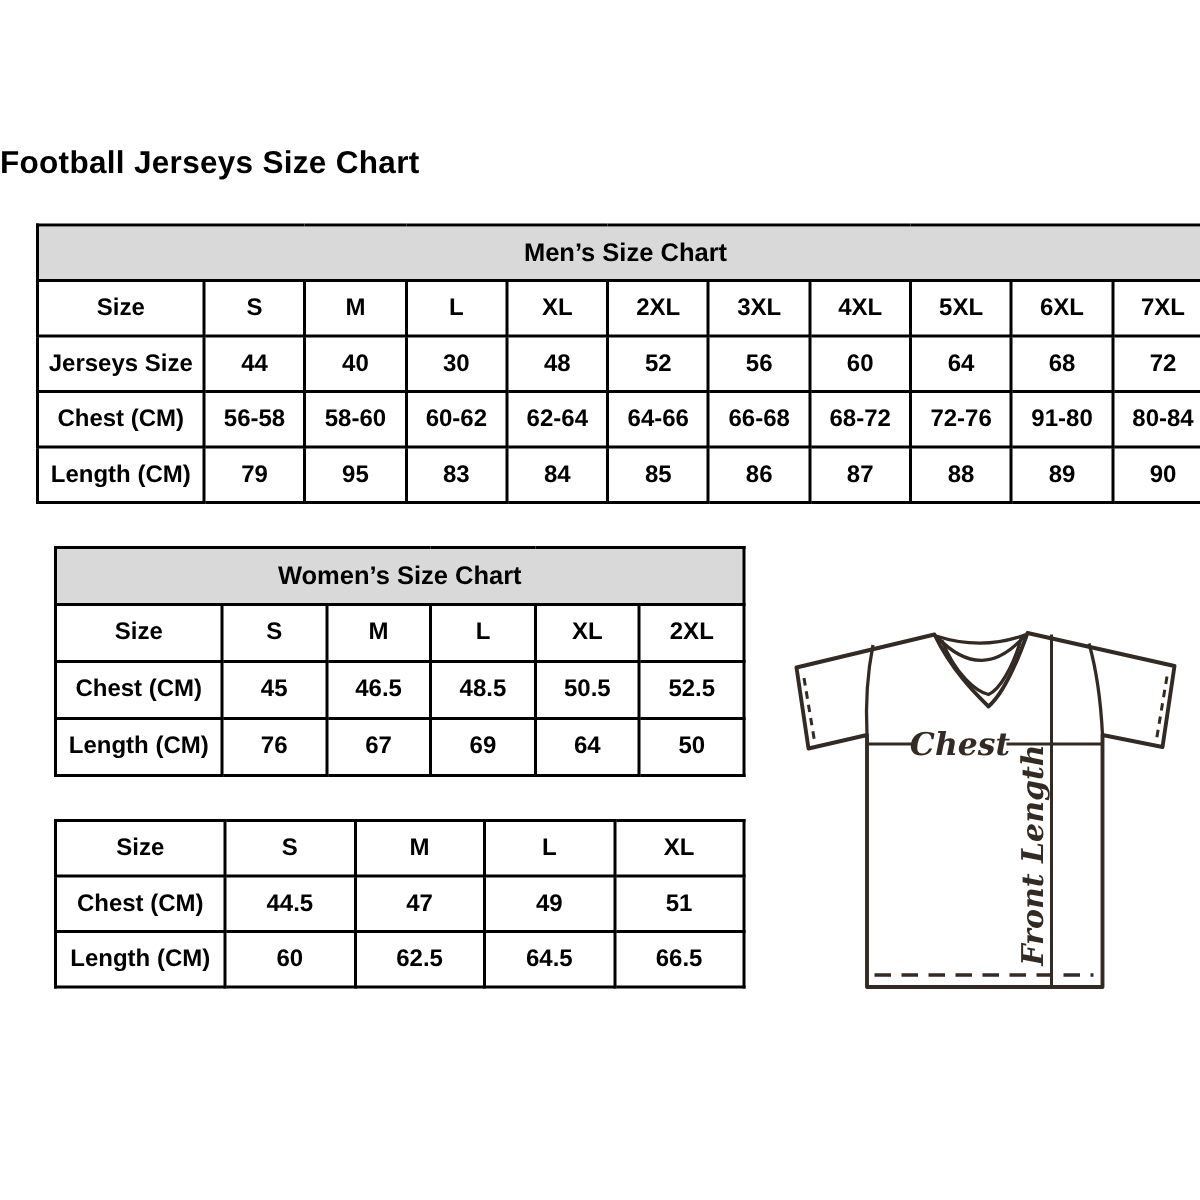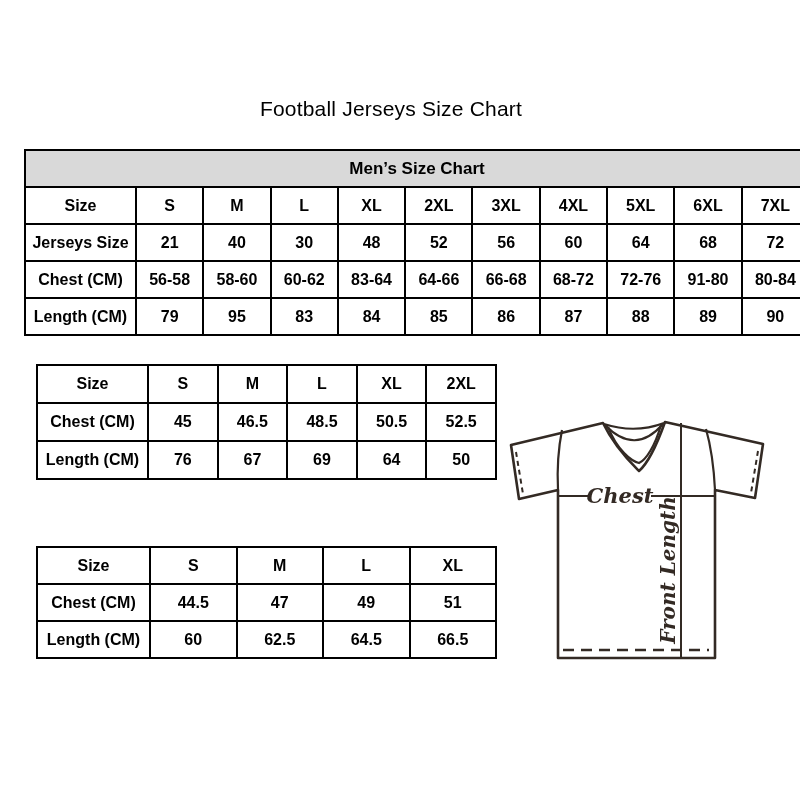--- a/index.html
+++ b/index.html
@@ -9,42 +9,42 @@
     position: relative; overflow: hidden;
     background: #ffffff; color: #000;
     font-family: "Liberation Sans", sans-serif;
     --hdr-bg: #d9d9d9;
     --line: #000000;
     --jersey: #332a24;
   }
 
   h1.page-title {
     position: absolute; top: 97px; left: 0; width: 782px; margin: 0;
-    text-align: center; font-size: 21px; font-weight: normal; letter-spacing: .2px;
+    font-size: 21px; font-weight: bold; letter-spacing: .2px;
   }
 
   .tblwrap { position: absolute; }
   #men   { left: 24px; top: 149px; width: 786px; }
   #women { left: 36px; top: 364px; width: 461px; }
   #youth { left: 36px; top: 546px; width: 461px; }
 
   table { width: 100%; border-collapse: collapse; table-layout: fixed; }
   td {
     border: 2px solid var(--line);
     text-align: center; vertical-align: middle;
     font-weight: bold; font-size: 16px;
     height: 37px; padding: 0 1px; overflow: hidden;
     background: #fff;
   }
   #women td { height: 38px; }
   td.cap { background: var(--hdr-bg); font-size: 17px; }
   col.first  { width: 111px; }
   #youth col.first { width: 113px; }
 
-  .diagram { position: absolute; left: 505px; top: 398px; width: 268px; height: 264px; }
+  .diagram { position: absolute; left: 525px; top: 398px; width: 268px; height: 264px; }
   .diagram svg { display: block; }
   .diagram path, .diagram line { stroke: var(--jersey); fill: none; }
   .sil   { stroke-width: 2.6; stroke-linejoin: round; }
   .det   { stroke-width: 2.2; }
   .meas  { stroke-width: 2; }
   .dash1 { stroke-width: 2; stroke-dasharray: 5 4; }
   .dash2 { stroke-width: 2.4; stroke-dasharray: 11 7; }
   text.mlabel {
     fill: var(--jersey); stroke: none;
     font-family: "DejaVu Serif", serif;
@@ -83,37 +83,37 @@
           <td>XL</td>
           <td>2XL</td>
           <td>3XL</td>
           <td>4XL</td>
           <td>5XL</td>
           <td>6XL</td>
           <td>7XL</td>
         </tr>
         <tr>
           <td>Jerseys Size</td>
-          <td>21</td>
+          <td>44</td>
           <td>40</td>
           <td>30</td>
           <td>48</td>
           <td>52</td>
           <td>56</td>
           <td>60</td>
           <td>64</td>
           <td>68</td>
           <td>72</td>
         </tr>
         <tr>
           <td>Chest (CM)</td>
           <td>56-58</td>
           <td>58-60</td>
           <td>60-62</td>
-          <td>83-64</td>
+          <td>62-64</td>
           <td>64-66</td>
           <td>66-68</td>
           <td>68-72</td>
           <td>72-76</td>
           <td>91-80</td>
           <td>80-84</td>
         </tr>
         <tr>
           <td>Length (CM)</td>
           <td>79</td>
@@ -135,20 +135,23 @@
   <table>
     <colgroup>
       <col class="first">
         <col>
         <col>
         <col>
         <col>
         <col>
     </colgroup>
     <tbody>
+      <tr>
+        <td class="cap" colspan="6">Women’s Size Chart</td>
+      </tr>
     <tr>
           <td>Size</td>
           <td>S</td>
           <td>M</td>
           <td>L</td>
           <td>XL</td>
           <td>2XL</td>
         </tr>
         <tr>
           <td>Chest (CM)</td>

